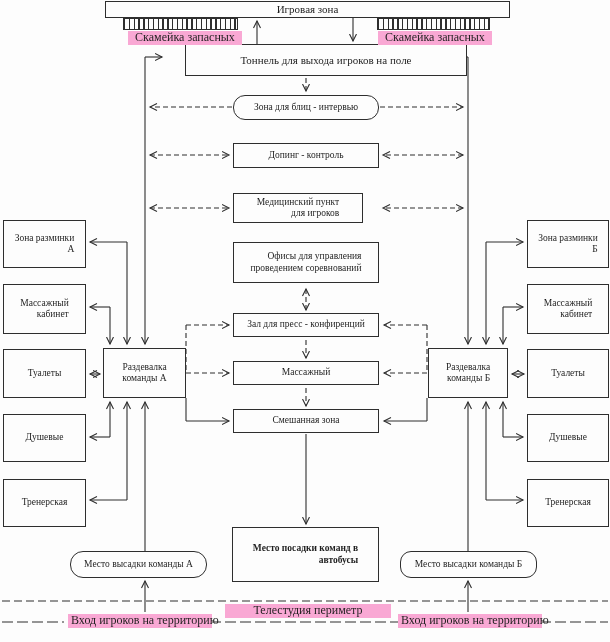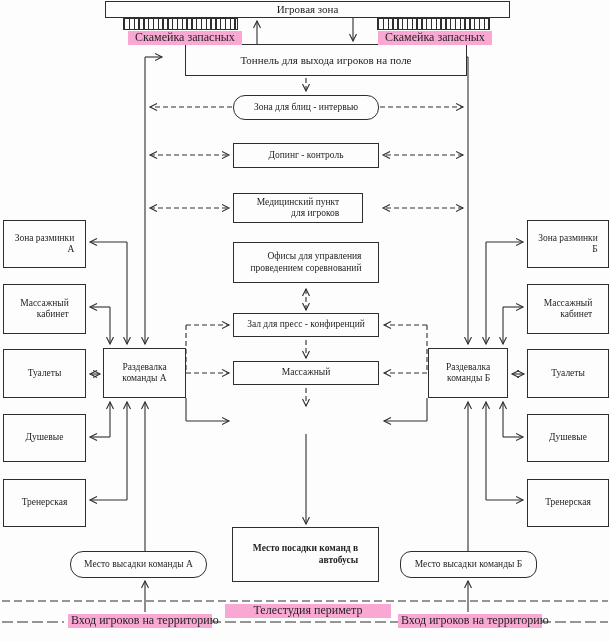--- a/index.html
+++ b/index.html
@@ -124,20 +124,21 @@
   <div class="box big" style="left:166px;top:44px;width:282px;height:32px;margin-left:19px;">Тоннель для выхода игроков на поле</div>
 
   <div class="box" style="left:233px;top:95px;width:146px;height:25px;border-radius:12px;">Зона для блиц - интервью</div>
   <div class="box" style="left:233px;top:143px;width:146px;height:25px;">Допинг - контроль</div>
   <div class="box" style="left:233px;top:193px;width:130px;height:30px;">Медицинский пункт
 для игроков</div>
   <div class="box" style="left:233px;top:242px;width:146px;height:41px;">Офисы для управления
 проведением соревнований</div>
   <div class="box" style="left:233px;top:313px;width:146px;height:24px;">Зал для пресс - конфиренций</div>
   <div class="box" style="left:233px;top:361px;width:146px;height:24px;">Массажный</div>
+  <div class="box" style="left:233px;top:409px;width:146px;height:24px;">Смешанная зона</div>
   <div class="box" style="left:232px;top:527px;width:147px;height:55px;font-weight:bold;">Место посадки команд в
 автобусы</div>
 
   <div class="box" style="left:3px;top:220px;width:83px;height:48px;">Зона разминки
 А</div>
   <div class="box" style="left:3px;top:284px;width:83px;height:50px;">Массажный
 кабинет</div>
   <div class="box" style="left:3px;top:349px;width:83px;height:49px;">Туалеты</div>
   <div class="box" style="left:3px;top:414px;width:83px;height:48px;">Душевые</div>
   <div class="box" style="left:3px;top:479px;width:83px;height:48px;">Тренерская</div>

